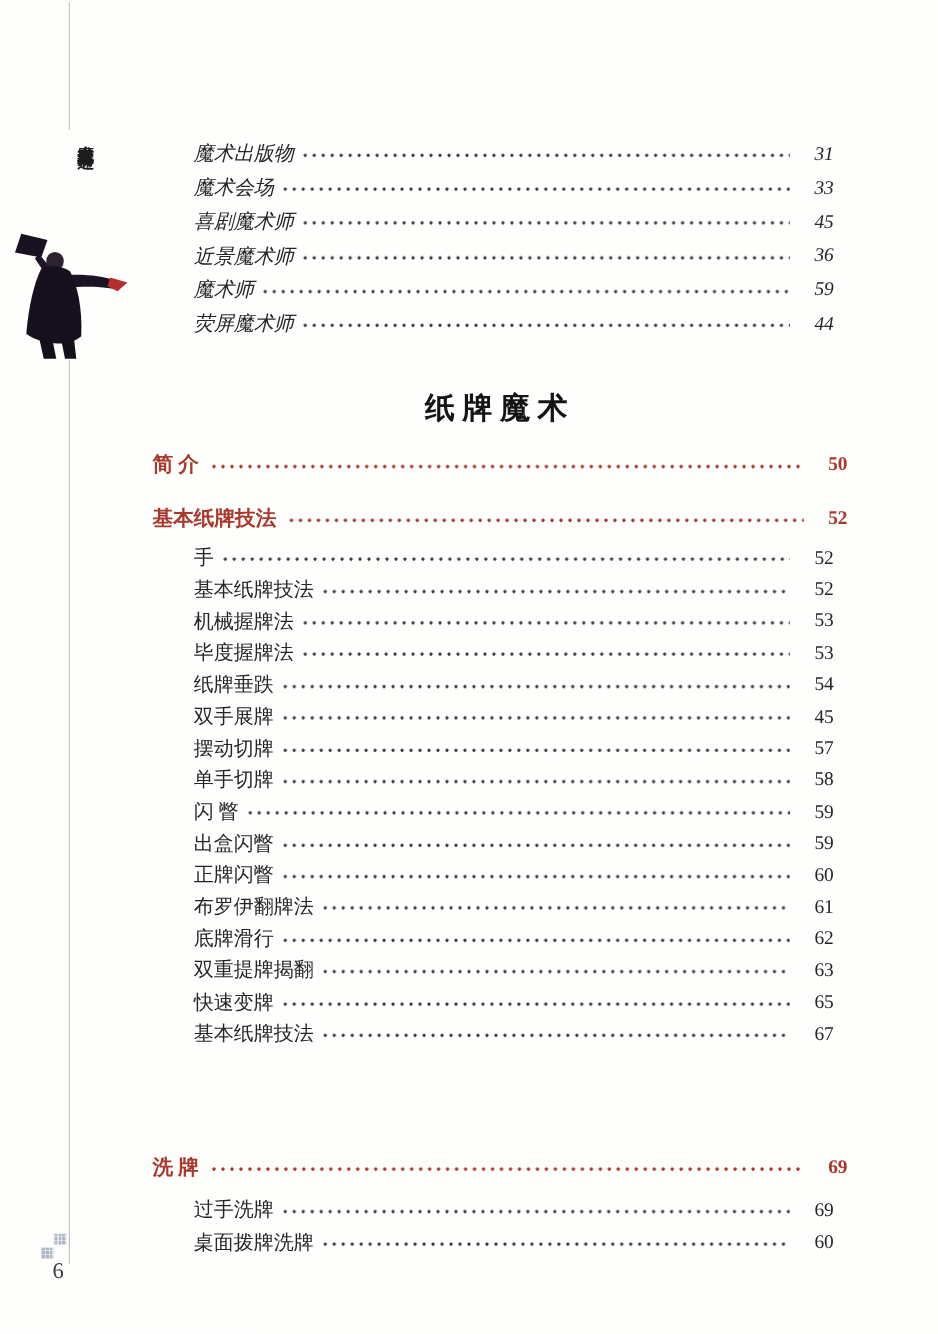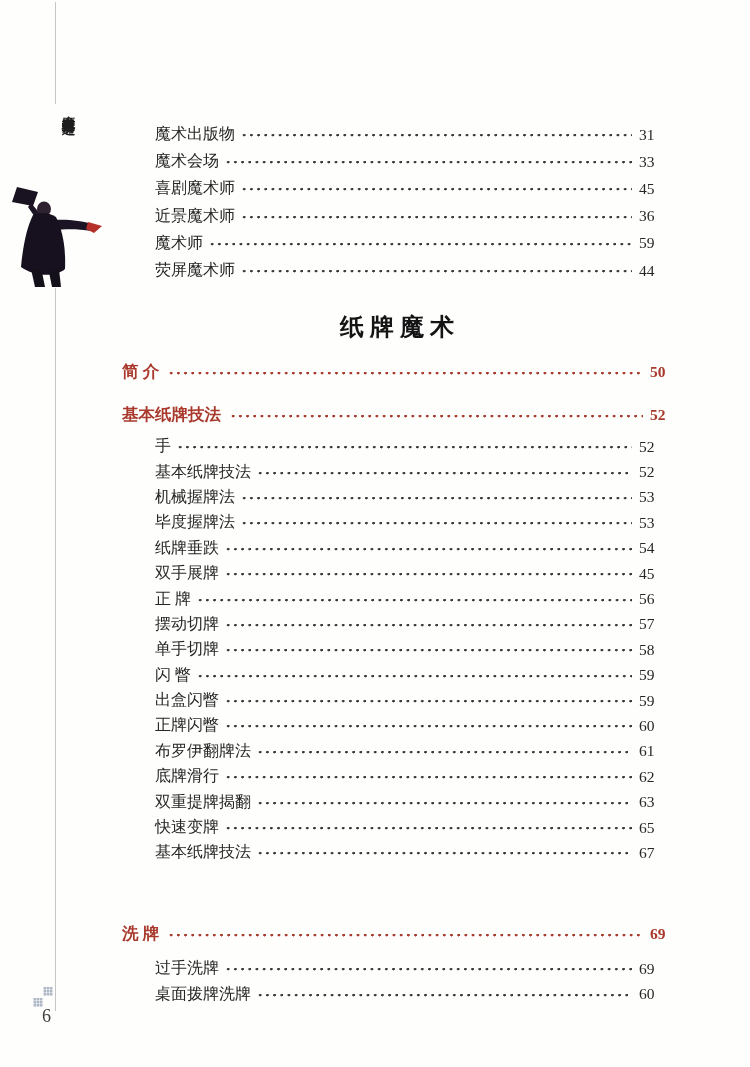--- a/index.html
+++ b/index.html
@@ -20,39 +20,39 @@
   .sq{position:absolute;width:10px;height:9px;z-index:2;
       background:
         repeating-linear-gradient(90deg,rgba(255,255,255,.55) 0 1px,transparent 1px 3px),
         repeating-linear-gradient(0deg,rgba(255,255,255,.45) 0 1px,transparent 1px 3px),
         #aeb6c6;}
   .sq.one{left:43px;top:987px;}
   .sq.two{left:33px;top:998px;}
   .folio{position:absolute;left:42px;top:1006px;font-size:18px;color:#3e3e3e;z-index:2;}
   
   .content{position:absolute;left:122px;width:556px;top:0;}
-  .blockA{position:absolute;top:121px;left:0;width:556px;}
+  .blockA{position:absolute;top:110px;left:0;width:556px;font-style:italic;}
   .blockA .toc-row{height:27.2px;}
   .section-title{
     position:absolute;top:307px;left:0;width:556px;height:40px;line-height:40px;
     text-align:center;font-size:24px;font-weight:700;letter-spacing:6px;color:#141414;
   }
   .group{position:absolute;left:0;width:556px;}
   .group.g1{top:359px;}
   .group.g2{top:402px;}
   .group.g3{top:889px;margin-top:32px;}
   .spacer2{height:6px;}
   .spacer3{height:9px;}
   
   .toc-row{display:flex;align-items:center;height:25.4px;padding:0 11px 0 33px;font-size:16px;}
   .header-row{display:flex;align-items:center;height:26px;padding:0;font-size:16.5px;font-weight:700;}
   .header-row .label{color:var(--red);}
   .header-row .pg{color:var(--red);font-weight:700;}
   .label{white-space:pre;flex:0 0 auto;}
-  .pg{flex:0 0 auto;min-width:28px;text-align:left;font-size:15.5px;}
+  .pg{flex:0 0 auto;min-width:28px;text-align:right;font-size:15.5px;}
   .leader{
     flex:1 1 auto;align-self:center;height:7px;margin:2px 7px 0 6px;
     background-image:radial-gradient(circle at 3.2px 3.2px,#3a3a3a 1.1px,transparent 1.45px);
     background-size:7.2px 7px;background-repeat:repeat-x;background-position:left center;
   }
   .header-row .leader{
     background-image:radial-gradient(circle at 3.2px 3.2px,var(--red) 1.15px,transparent 1.5px);
     margin-left:9px;
   }
 </style>
@@ -167,25 +167,20 @@
             <span class="label">纸牌垂跌</span>
             <span class="leader"></span>
             <span class="pg">54</span>
           </div>
           <div class="toc-row">
             <span class="label">双手展牌</span>
             <span class="leader"></span>
             <span class="pg">45</span>
           </div>
           <div class="toc-row">
-            <span class="label">正 牌</span>
-            <span class="leader"></span>
-            <span class="pg">56</span>
-          </div>
-          <div class="toc-row">
             <span class="label">摆动切牌</span>
             <span class="leader"></span>
             <span class="pg">57</span>
           </div>
           <div class="toc-row">
             <span class="label">单手切牌</span>
             <span class="leader"></span>
             <span class="pg">58</span>
           </div>
           <div class="toc-row">

